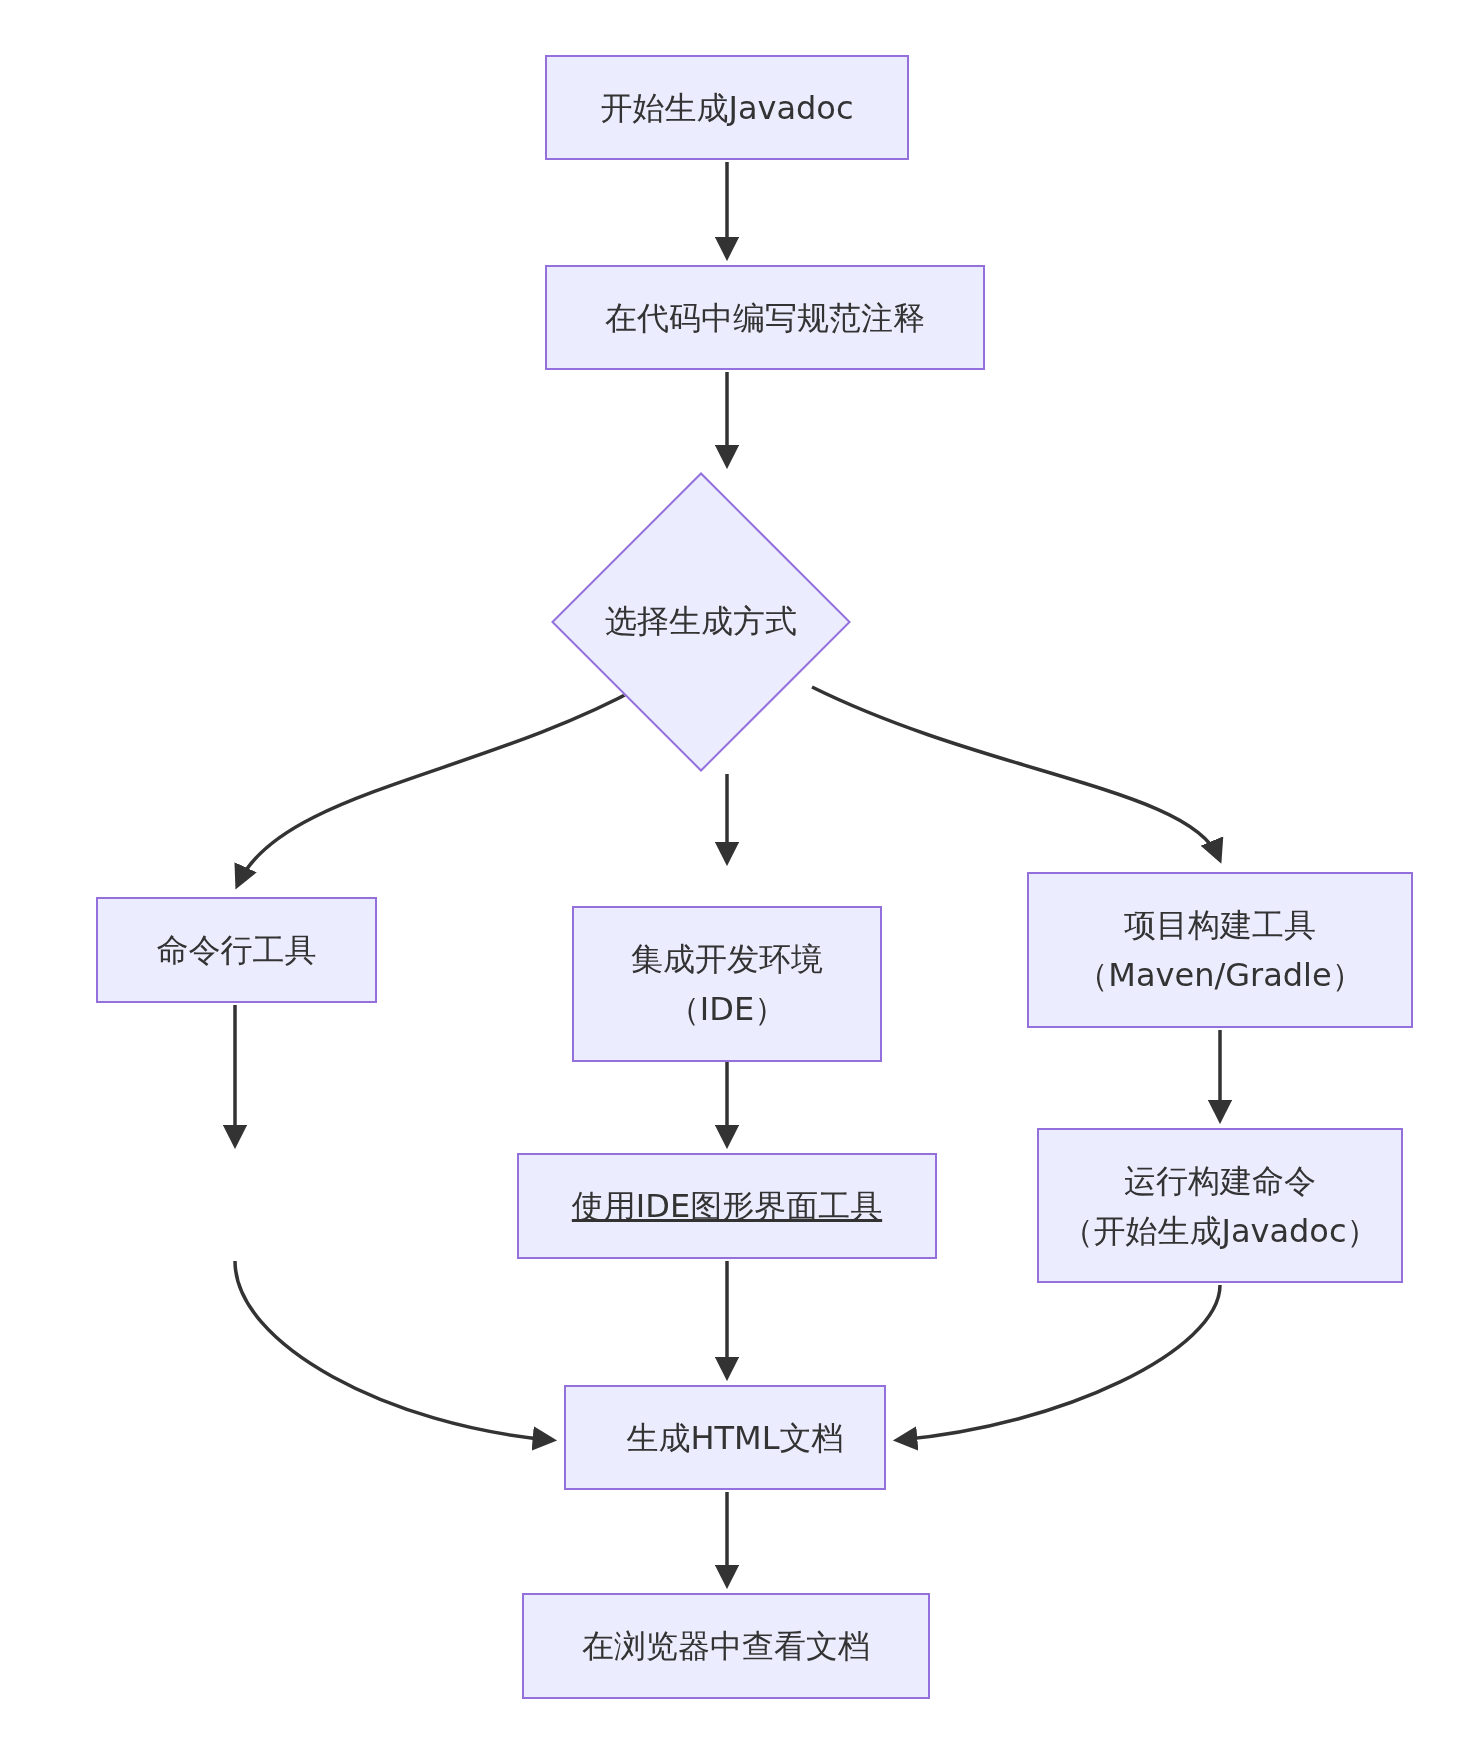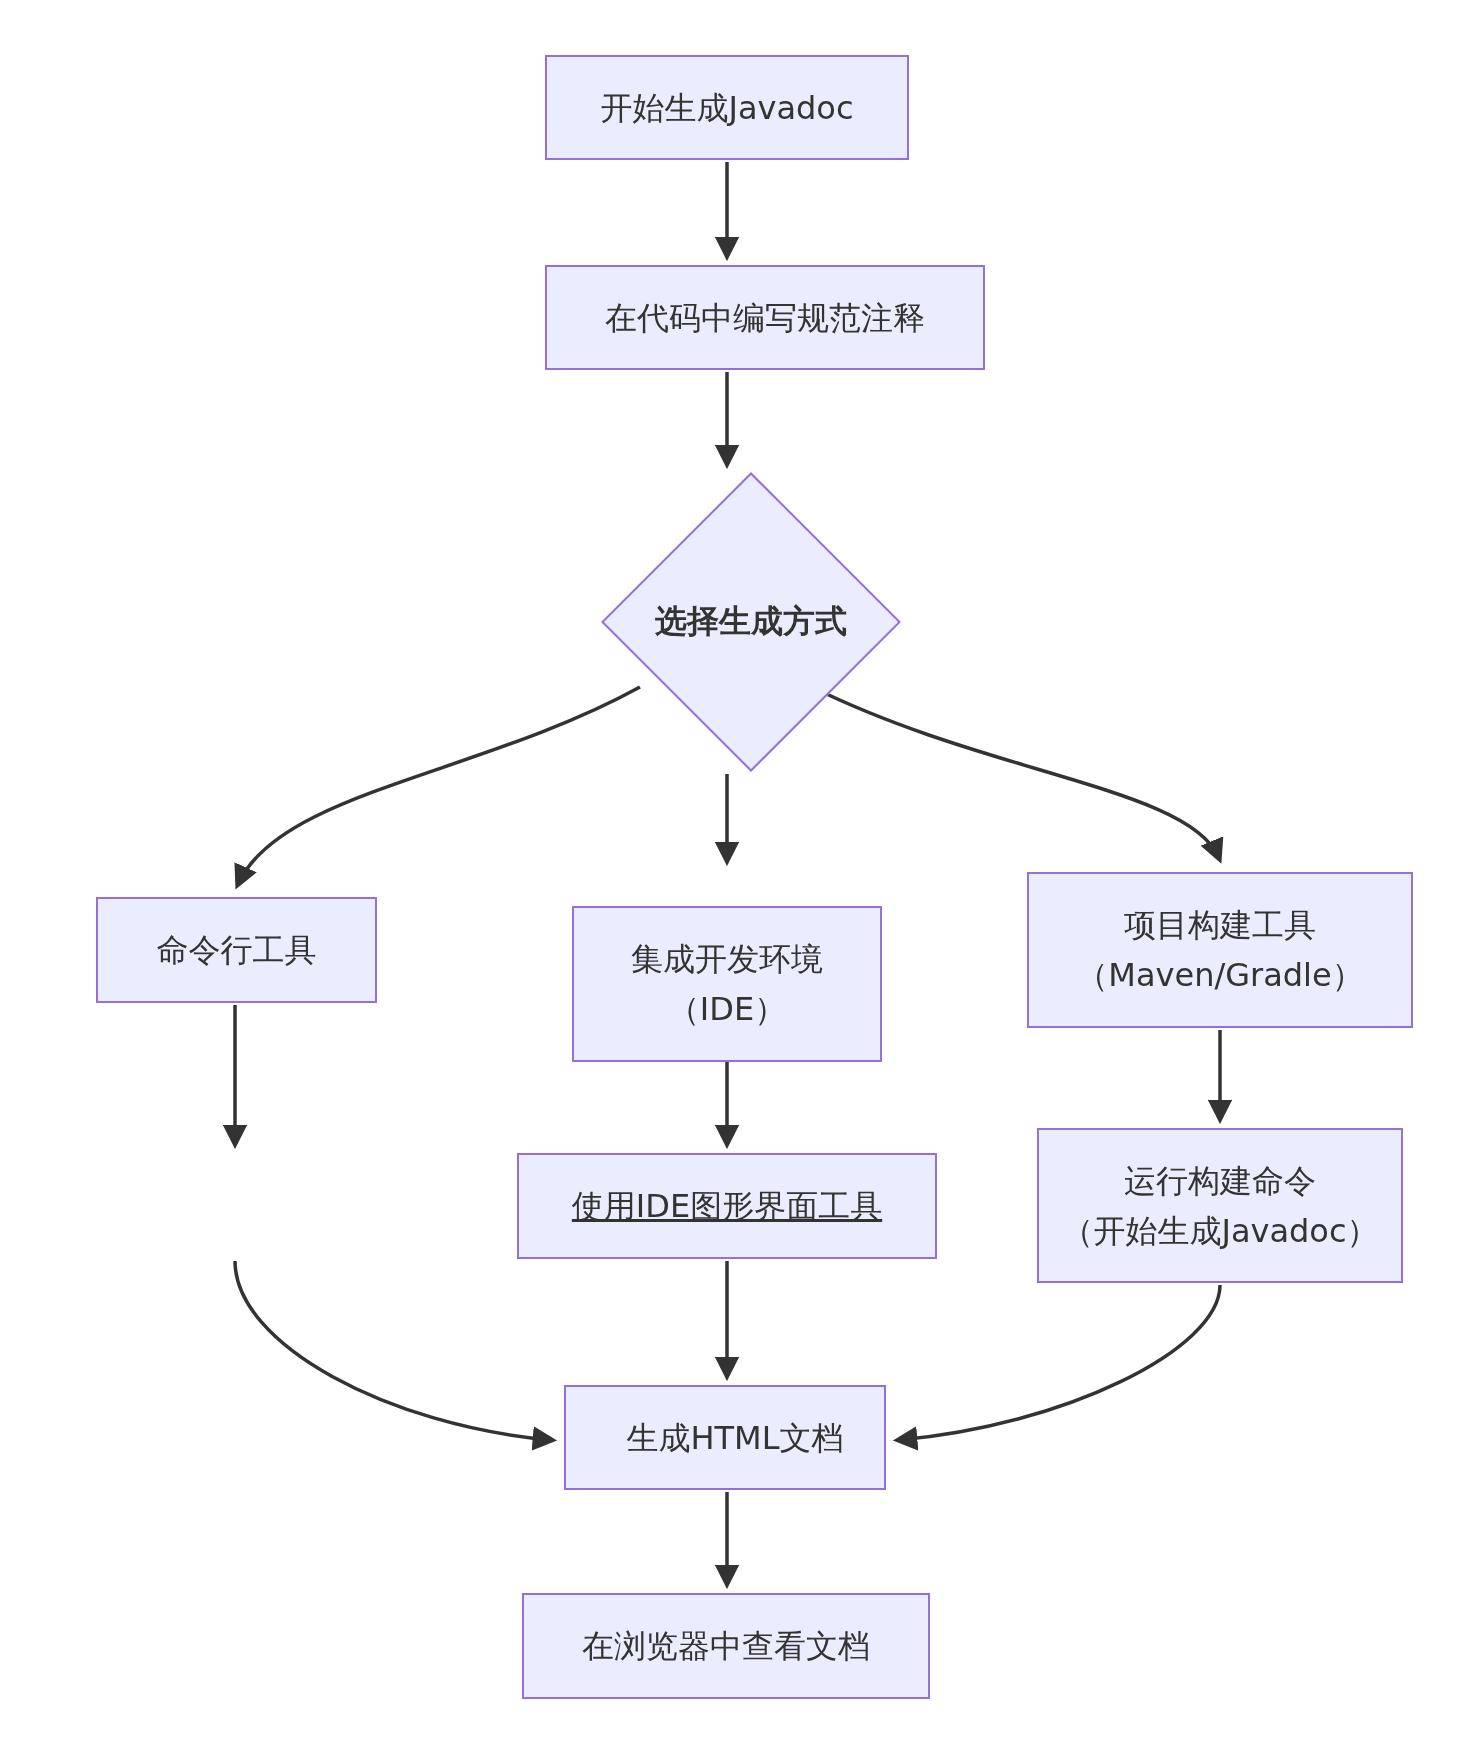--- a/index.html
+++ b/index.html
@@ -90,21 +90,21 @@
   </svg>
 
   <div class="node" style="left:545px; top:55px; width:364px; height:105px;">
     <span>开始生成Javadoc</span>
   </div>
 
   <div class="node" style="left:507px; top:265px; width:440px; height:105px;margin-left:38px;">
     <span>在代码中编写规范注释</span>
   </div>
 
-  <div class="diamond" style="left:601px; top:472px;font-weight:bold;">
+  <div class="diamond" style="left:551px; top:472px;">
     <div class="shape"></div>
     <div class="diamond-label">
       <span>选择生成方式</span>
     </div>
   </div>
 
   <div class="node" style="left:96px; top:897px; width:281px; height:106px;">
     <span>命令行工具</span>
   </div>
 

